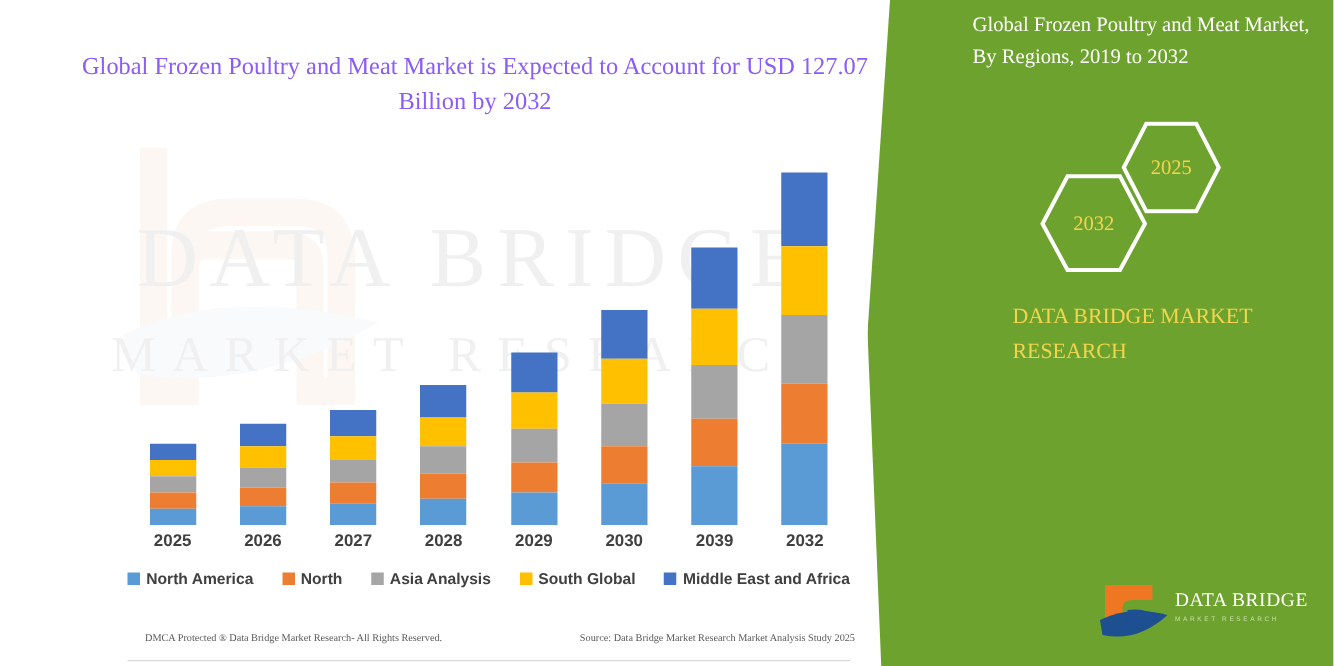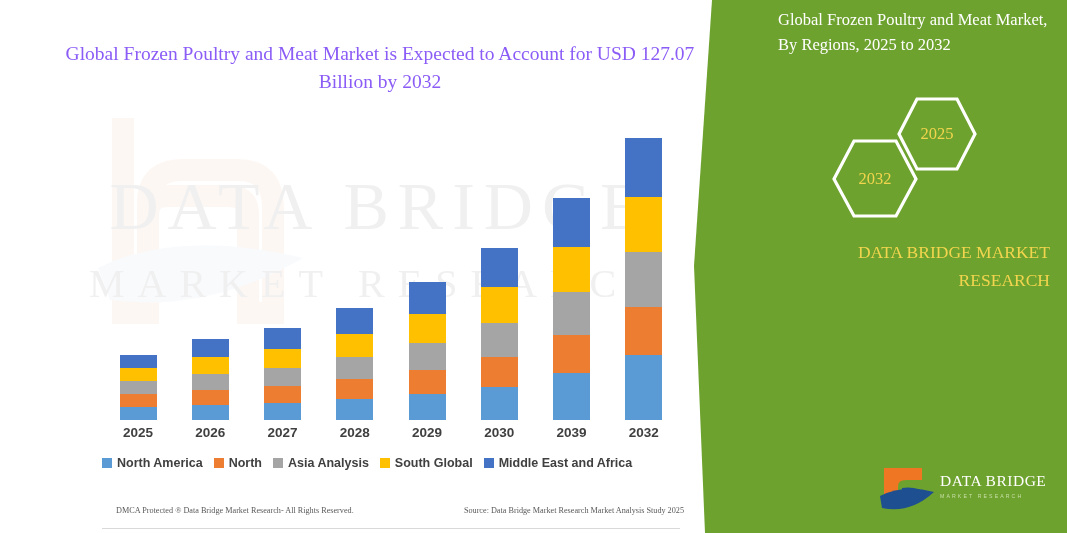--- a/index.html
+++ b/index.html
@@ -105,21 +105,21 @@
     font-weight: bold;
     color: #404040;
   }
 
   
   #legend {
     position: absolute;
     left: 102px; top: 456px;
     width: 578px;
     display: flex;
-    justify-content: flex-start;
+    justify-content: space-between;
     align-items: center;
     gap: 11px;
   }
   .legend-item {
     display: flex;
     align-items: center;
     gap: 5px;
     white-space: nowrap;
   }
   .legend-swatch { width: 10px; height: 10px; display: inline-block; }
@@ -174,21 +174,21 @@
     font-size: 16.5px;
     font-family: "Liberation Serif", serif;
   }
   #hex-2025 { left: 207px; top: 97px; width: 80px; height: 74px; }
   #hex-2032 { left: 142px; top: 139px; width: 86px; height: 79px; }
 
   #brand-text {
     position: absolute;
     left: 120px; top: 238px;
     width: 240px;
-    text-align: right;
+    text-align: left;
     color: #f2d54e;
     font-size: 17.5px;
     line-height: 1.6;
     font-family: "Liberation Serif", serif;
   }
 
   
   #panel-logo {
     position: absolute;
     left: 188px; top: 466px;
@@ -330,21 +330,21 @@
     </div>
 
   <div id="footer">
     <span>DMCA Protected ® Data Bridge Market Research-  All Rights Reserved.</span>
     <span>Source: Data Bridge Market Research  Market Analysis Study 2025</span>
   </div>
 </div>
 
 <div id="right-panel">
 
-  <div id="panel-title">Global Frozen Poultry and Meat Market, By Regions, 2025 to 2032</div>
+  <div id="panel-title">Global Frozen Poultry and Meat Market, By Regions, 2019 to 2032</div>
 
   <div class="hex" id="hex-2025">
     <svg width="80" height="74" viewBox="0 0 80 74">
       <polygon points="20,2 60,2 78,37 60,72 20,72 2,37" fill="none" stroke="#ffffff" stroke-width="3.2"></polygon>
     </svg>
     <span class="hex-label">2025</span>
   </div>
 
   <div class="hex" id="hex-2032">
     <svg width="86" height="79" viewBox="0 0 86 79">

